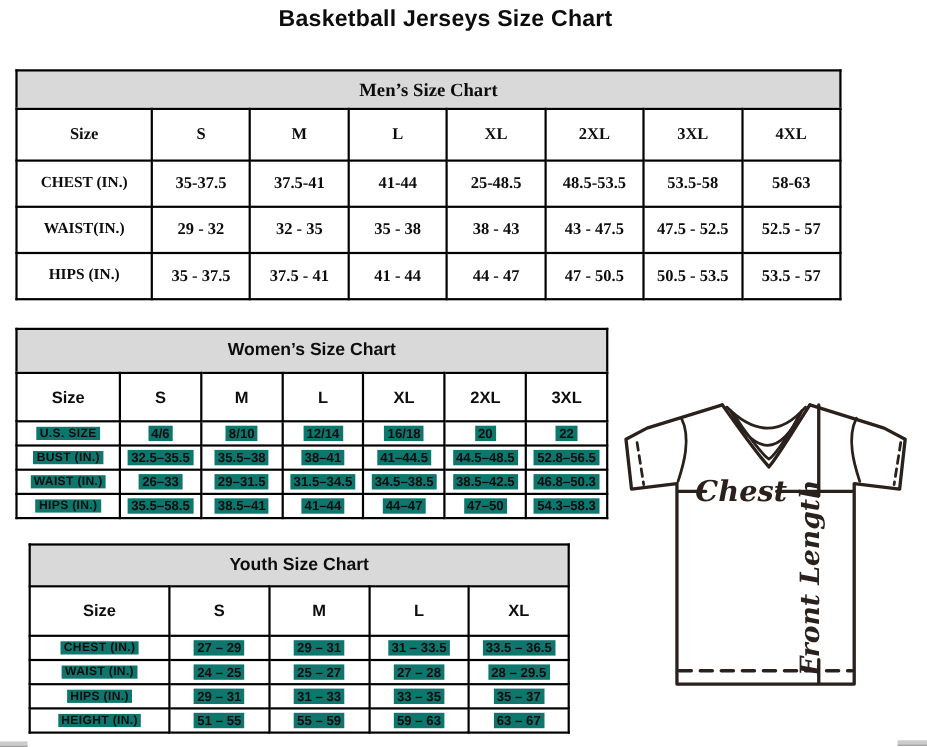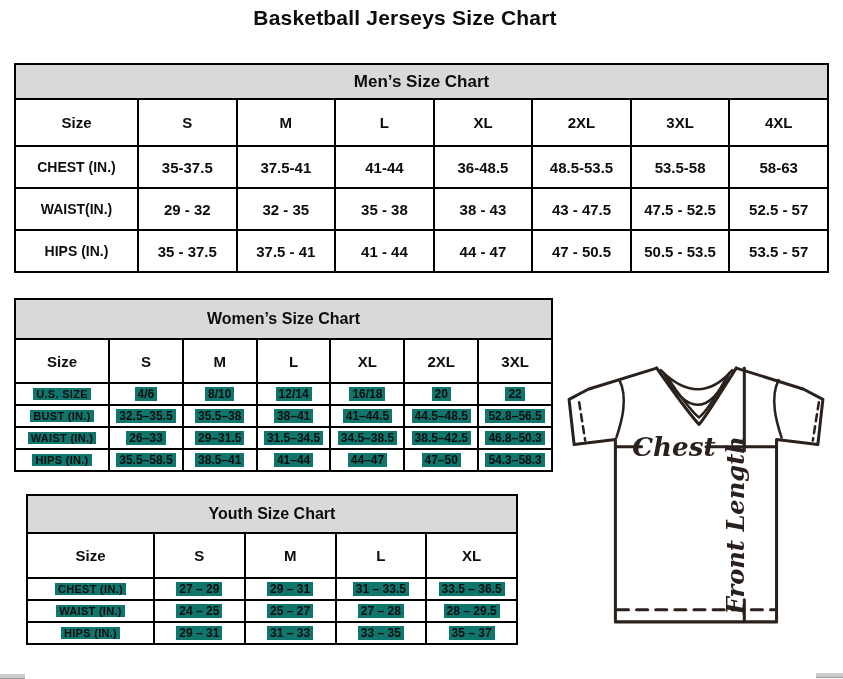--- a/index.html
+++ b/index.html
@@ -40,21 +40,21 @@
   table.size-table th, table.size-table td {
     border: 2px solid #000;
     text-align: center;
     vertical-align: middle;
     font-weight: bold;
     padding: 0 2px;
     overflow: hidden;
     white-space: nowrap;
   }
   
-  .block-men { left: 14px; top: 63px; width: 815px; }
+  .block-men { left: 14px; top: 63px; width: 751px; font-family: Liberation Serif, serif; }
   .block-men .chart-header { height: 35px; font-size: 17px; }
   .block-men thead tr { height: 47px; }
   .block-men tbody tr { height: 42px; }
   .block-men th, .block-men td { font-size: 15px; }
   .block-men .label-col { width: 117px; }
   .block-men tbody th.row-label { font-size: 14px; }
   
   .block-women { left: 14px; top: 298px; width: 539px; border-radius: 29px; }
   .block-women .chart-header { height: 40px; font-size: 16px; }
   .block-women thead tr { height: 44px; }
@@ -115,21 +115,21 @@
             <th>3XL</th>
             <th>4XL</th>
           </tr>
         </thead>
         <tbody>
           <tr>
             <th class="row-label label-col"><span>CHEST (IN.)</span></th>
             <td><span>35-37.5</span></td>
             <td><span>37.5-41</span></td>
             <td><span>41-44</span></td>
-            <td><span>36-48.5</span></td>
+            <td><span>25-48.5</span></td>
             <td><span>48.5-53.5</span></td>
             <td><span>53.5-58</span></td>
             <td><span>58-63</span></td>
           </tr>
           <tr>
             <th class="row-label label-col"><span>WAIST(IN.)</span></th>
             <td><span>29 - 32</span></td>
             <td><span>32 - 35</span></td>
             <td><span>35 - 38</span></td>
             <td><span>38 - 43</span></td>
@@ -233,20 +233,27 @@
             <td><span class="hl">27 – 28</span></td>
             <td><span class="hl">28 – 29.5</span></td>
           </tr>
           <tr>
             <th class="row-label label-col"><span class="hl">HIPS (IN.)</span></th>
             <td><span class="hl">29 – 31</span></td>
             <td><span class="hl">31 – 33</span></td>
             <td><span class="hl">33 – 35</span></td>
             <td><span class="hl">35 – 37</span></td>
           </tr>
+          <tr>
+            <th class="row-label label-col"><span class="hl">HEIGHT (IN.)</span></th>
+            <td><span class="hl">51 – 55</span></td>
+            <td><span class="hl">55 – 59</span></td>
+            <td><span class="hl">59 – 63</span></td>
+            <td><span class="hl">63 – 67</span></td>
+          </tr>
         </tbody>
       </table>
   </div>
 
   <div class="jersey-wrap">
     <svg viewBox="0 0 280 262">
       <g fill="none" stroke="#2a211c" stroke-width="3" stroke-linejoin="round" stroke-linecap="round">
 
         <path d="M 98,2 L 30,23 L 11,33 L 16,78 L 57,73 L 57,254 L 217,254 L 217,73 L 258,78 L 263,33 L 244,23 L 177,2"></path>
 

